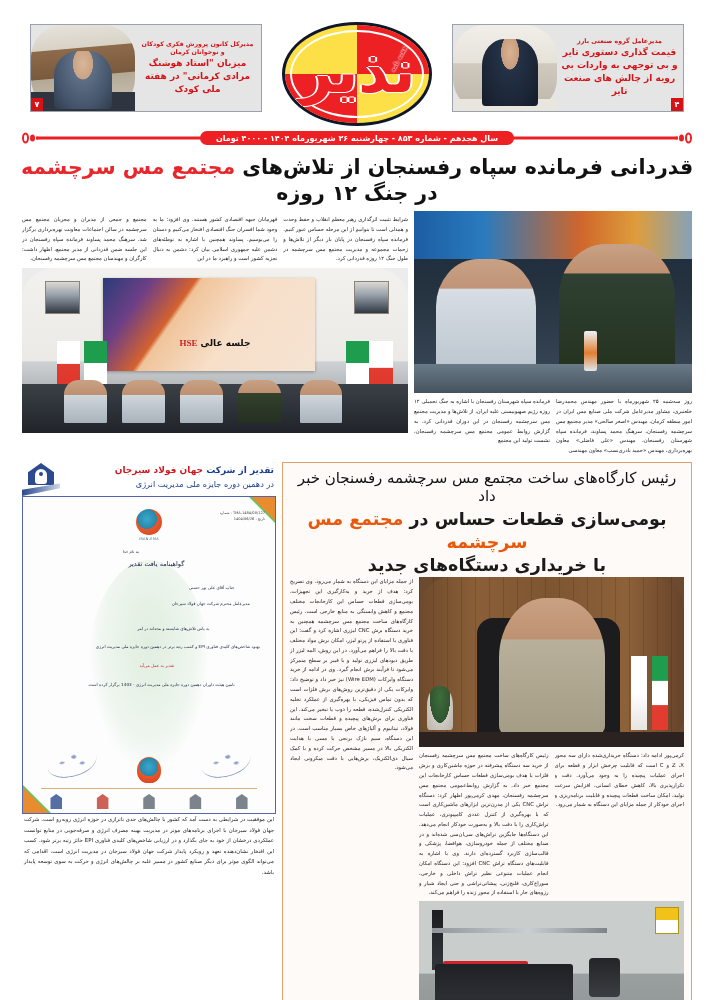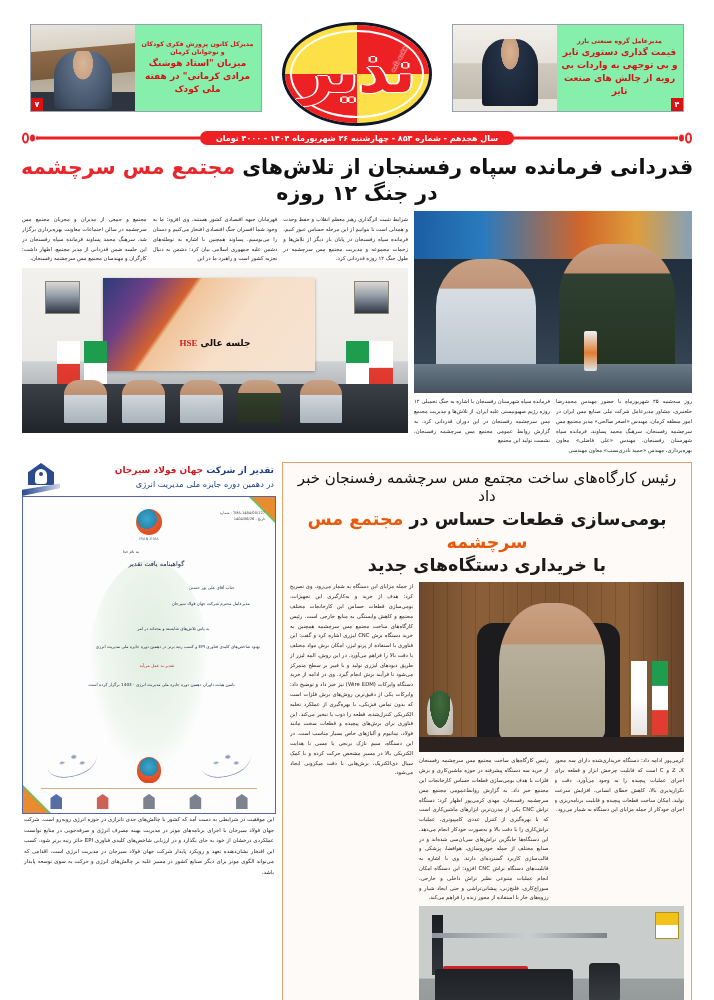--- a/index.html
+++ b/index.html
@@ -23,21 +23,21 @@
     align-items: stretch;
     justify-content: space-between;
     height: 112px;
     padding: 24px 24px 0 24px;
     gap: 4px;
   }
 
   .promo {
     display: flex;
     border: 1px solid #9aa3ad;
-    background: #86efac;
+    background: #e5e5e5;
     height: 88px;
     width: 232px;
     position: relative;
     overflow: hidden;
   }
   .promo-photo {
     width: 104px;
     flex: 0 0 104px;
     position: relative;
     overflow: hidden;
@@ -75,21 +75,21 @@
     font-weight: bold;
     width: 12px; height: 13px;
     display: flex; align-items: center; justify-content: center;
     line-height: 1;
   }
   .promo.left .pagenum { left: 0; }
   .promo.right .pagenum { right: 0; }
 
   
   .ph {
-    position: absolute; inset: 0;
+    position: absolute; inset: 0; border-radius: 32px;
   }
   .ph-room1 { background: linear-gradient(175deg,#e8e4dc 0%,#d8d2c6 28%,#8d6a4a 29%,#7a5a3d 58%,#b4a995 59%,#cfc8bb 100%); }
   .ph-room1::after {
     content:"";
     position:absolute; left:22%; top:30%; width:56%; height:68%;
     background: radial-gradient(ellipse at 50% 22%, #d8b79a 0%, #c9a383 24%, #5d6f86 25%, #46566c 66%, #2f3b4c 100%);
     border-radius: 42% 42% 8% 8%;
   }
   .ph-room1::before{
     content:""; position:absolute; left:0; bottom:0; width:100%; height:22%;
@@ -346,21 +346,20 @@
     letter-spacing: -0.1px;
   }
   .head2 {
     text-align: center;
     direction: rtl;
     font-size: 17.5px;
     font-weight: bold;
     color: #1a1a1a;
     line-height: 1.32;
     letter-spacing: -0.5px;
-    padding-bottom: 5px;
   }
   .head2 .hl { color: #e8590c; }
 
   .s2body { display:flex; flex-direction: row; gap: 6px; direction: rtl; }
   .s2-col-right { flex: 0 0 265px; }
   .s2-col-left  { flex: 1; }
 
   .photo-portrait {
     width: 100%; height: 170px;
     position: relative; overflow: hidden;

